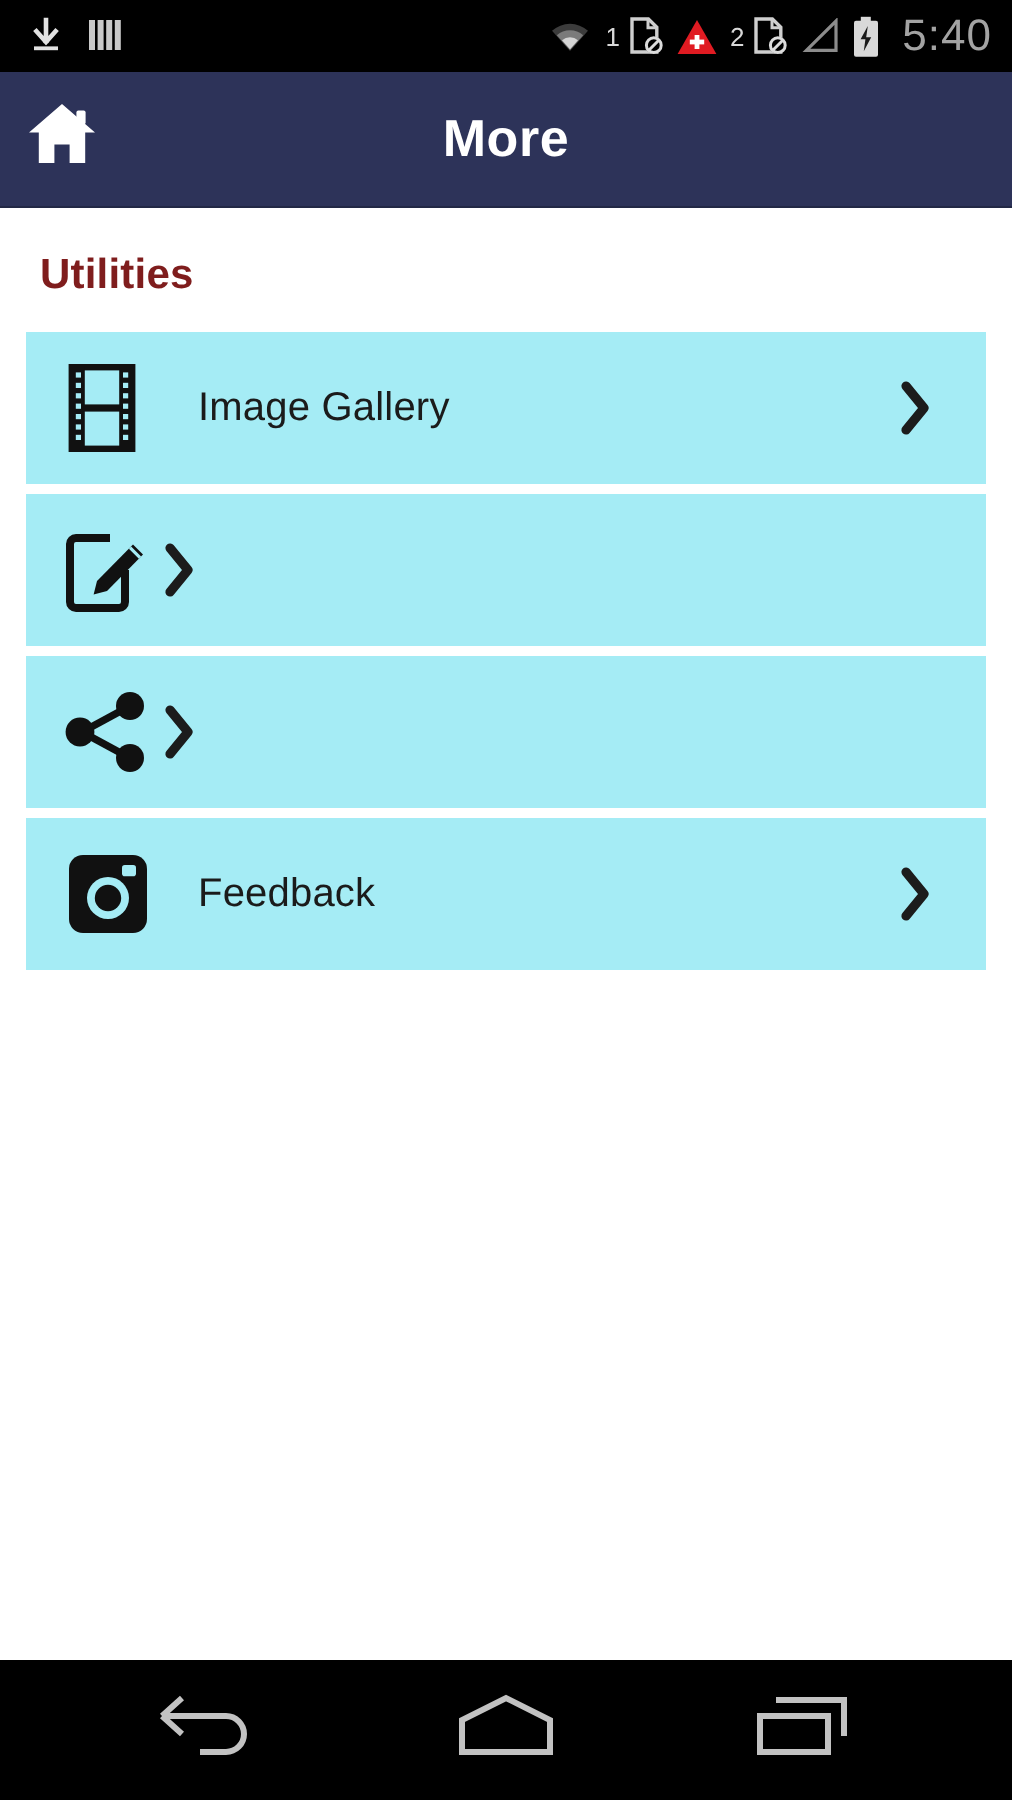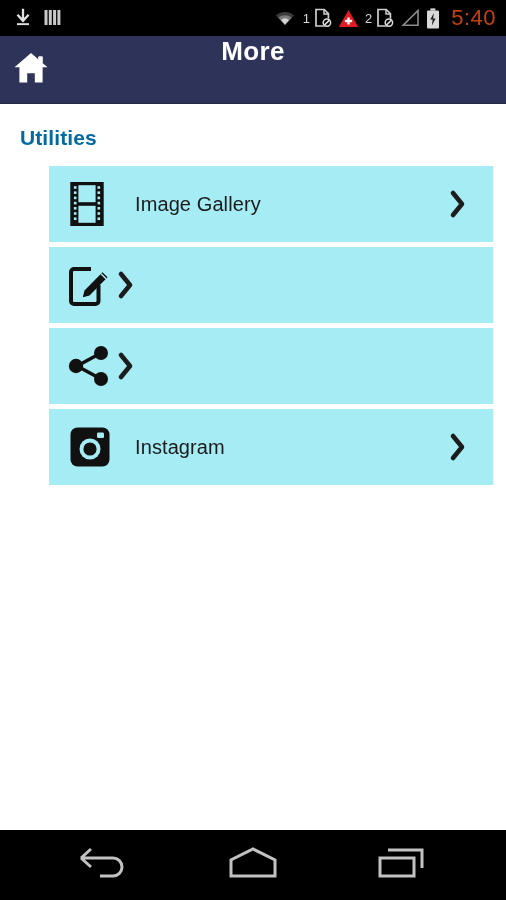--- a/index.html
+++ b/index.html
@@ -25,29 +25,29 @@
     flex:0 0 36px;
   }
   .status-left { display:flex; align-items:center; gap:12px; }
   .status-right { margin-left:auto; display:flex; align-items:center; gap:6px; }
   .sb-icon { display:flex; align-items:center; justify-content:center; }
   .sim-num {
     color:#d8d8d8; font-size:13px; line-height:1;
     margin-right:-2px;
   }
   .status-clock {
-    color:#c2410c; font-size:22px; font-weight:400;
+    color:#a3a3a3; font-size:22px; font-weight:400;
     letter-spacing:0.5px; margin-left:5px; line-height:1;
   }
 
   
   .app-bar {
     height:68px;
     background:#2d3359;
-    display:flex; align-items:flex-start;
+    display:flex; align-items:center;
     position:relative;
     flex:0 0 68px;
     border-bottom:1px solid #222845;
   }
   .home-btn {
     width:62px; height:68px;
     display:flex; align-items:center; justify-content:center;
     cursor:pointer;
   }
   .app-title {
@@ -63,25 +63,25 @@
   
   .content {
     flex:1 1 auto;
     background:#ffffff;
     overflow:hidden;
     position:relative;
   }
   .section-title {
     font-size:21px;
     font-weight:bold;
-    color:#0369a1;
+    color:#7f1d1d;
     padding:22px 0 16px 20px;
     letter-spacing:0.1px;
   }
-  .list { padding:0 13px;margin-left:36px; }
+  .list { padding:0 13px; }
   .list-item {
     background:#a5ecf5;
     height:76px;
     margin-bottom:5px;
     display:flex;
     align-items:center;
     padding:0 22px 0 18px;
     cursor:pointer;
   }
   .item-icon {
@@ -274,21 +274,21 @@
       <div class="list-item">
         <span class="item-icon">
           <svg width="44" height="44" viewBox="0 0 44 44">
             <rect x="2.5" y="2.5" width="39" height="39" rx="7" fill="#111111"></rect>
             <circle cx="22" cy="24" r="10.5" fill="#a5ecf5"></circle>
             <circle cx="22" cy="24" r="6.6" fill="#111111"></circle>
             <rect x="29" y="7.5" width="7" height="5.6" rx="1.4" fill="#a5ecf5"></rect>
             <path d="M7 11.5 H24" stroke="#a5ecf5" stroke-width="0"></path>
           </svg>
         </span>
-        <span class="item-label">Instagram</span>
+        <span class="item-label">Feedback</span>
         <span class="chevron">
           <svg width="20" height="30" viewBox="0 0 20 30">
             <path d="M5 4 L14 15 L5 26" fill="none" stroke="#1c1c1c" stroke-width="4.6" stroke-linecap="round" stroke-linejoin="round"></path>
           </svg>
         </span>
       </div>
 
     </div>
   </div>
 

